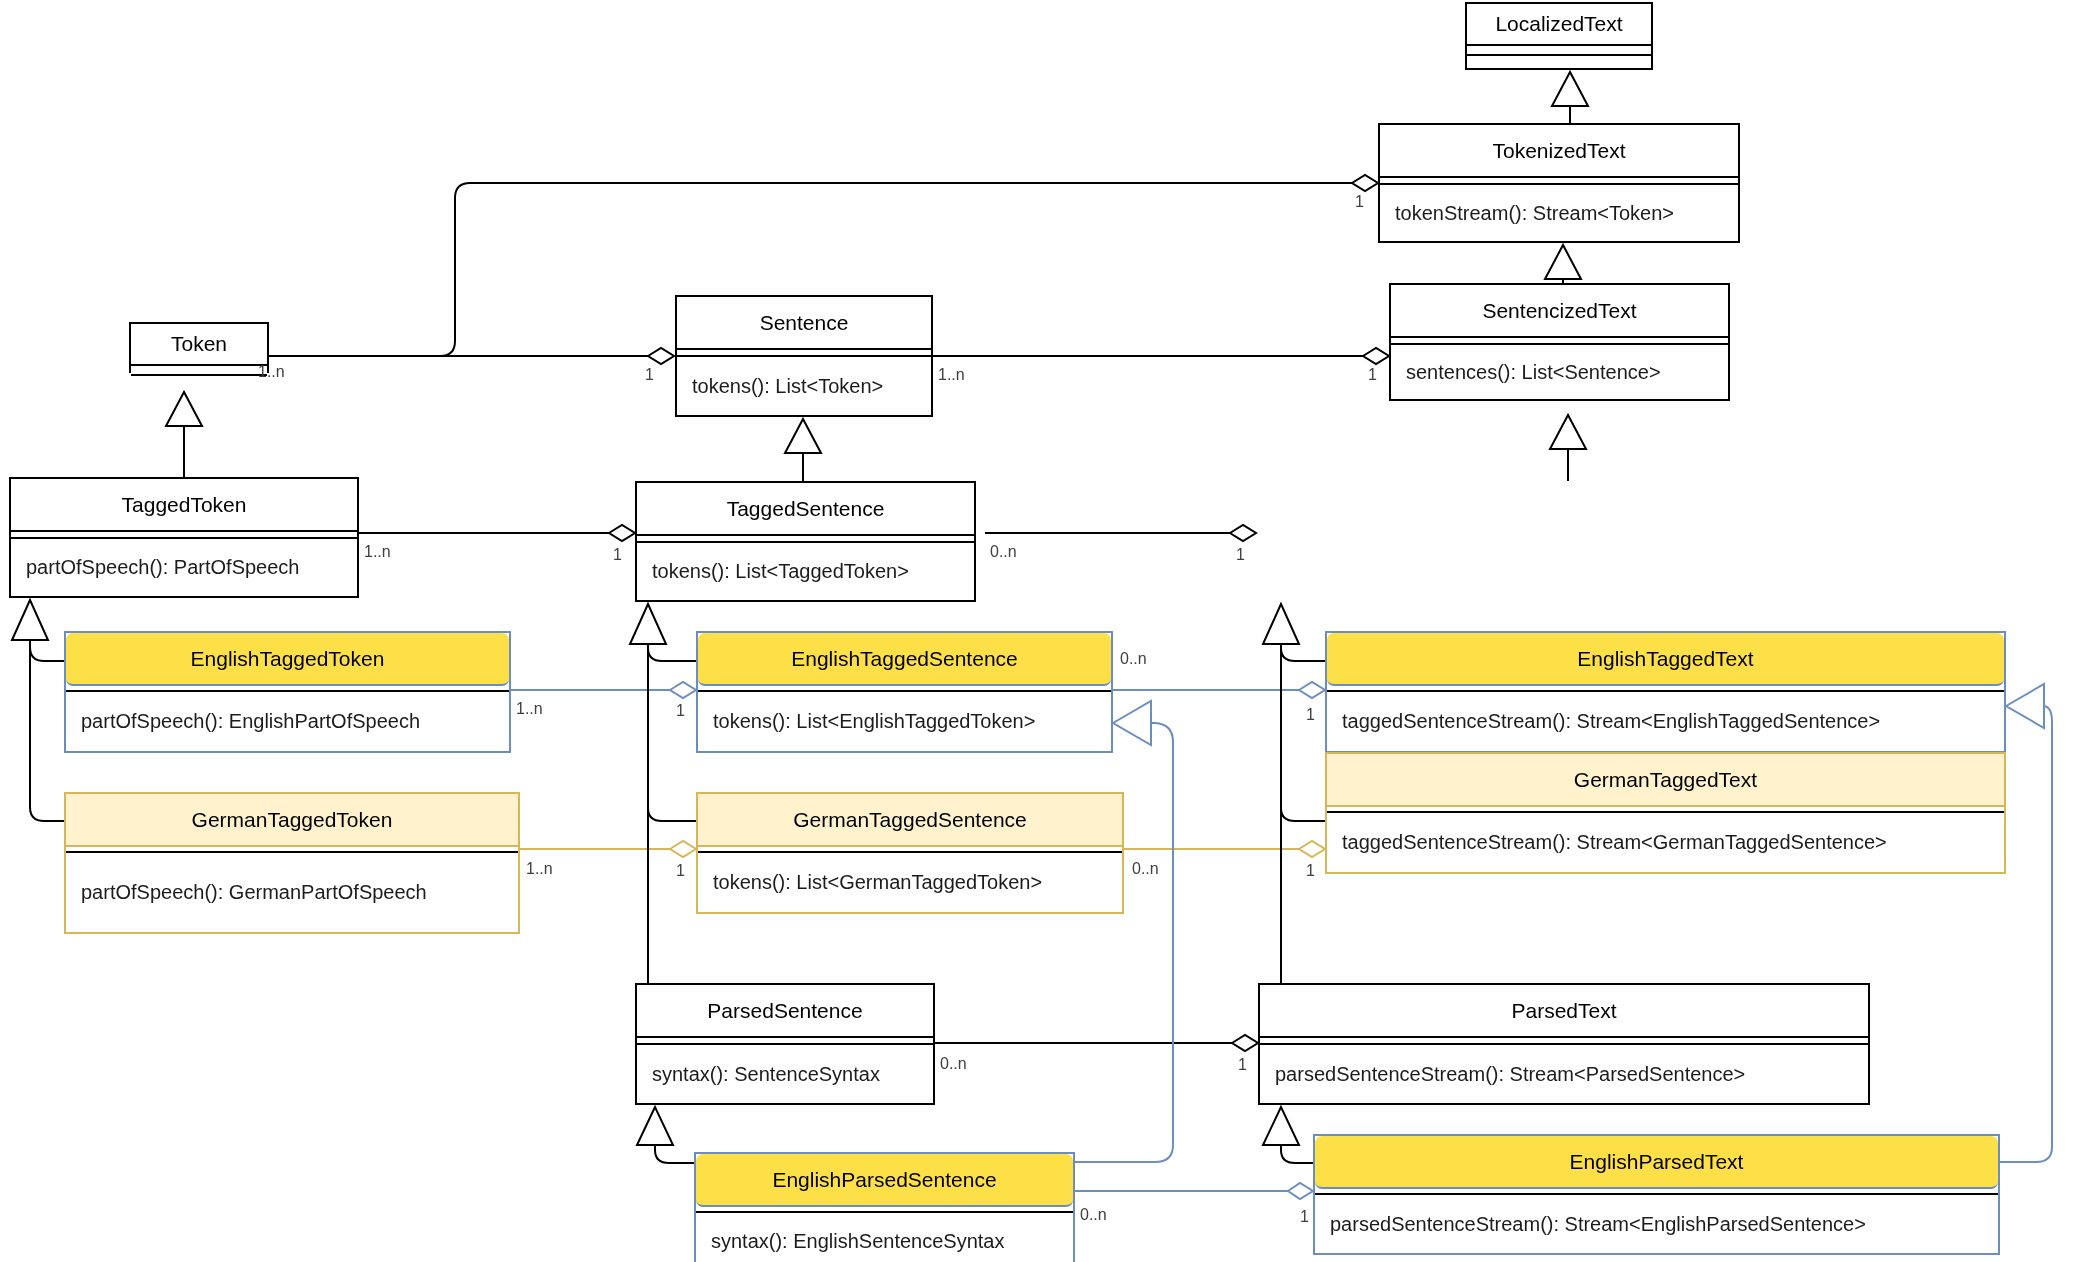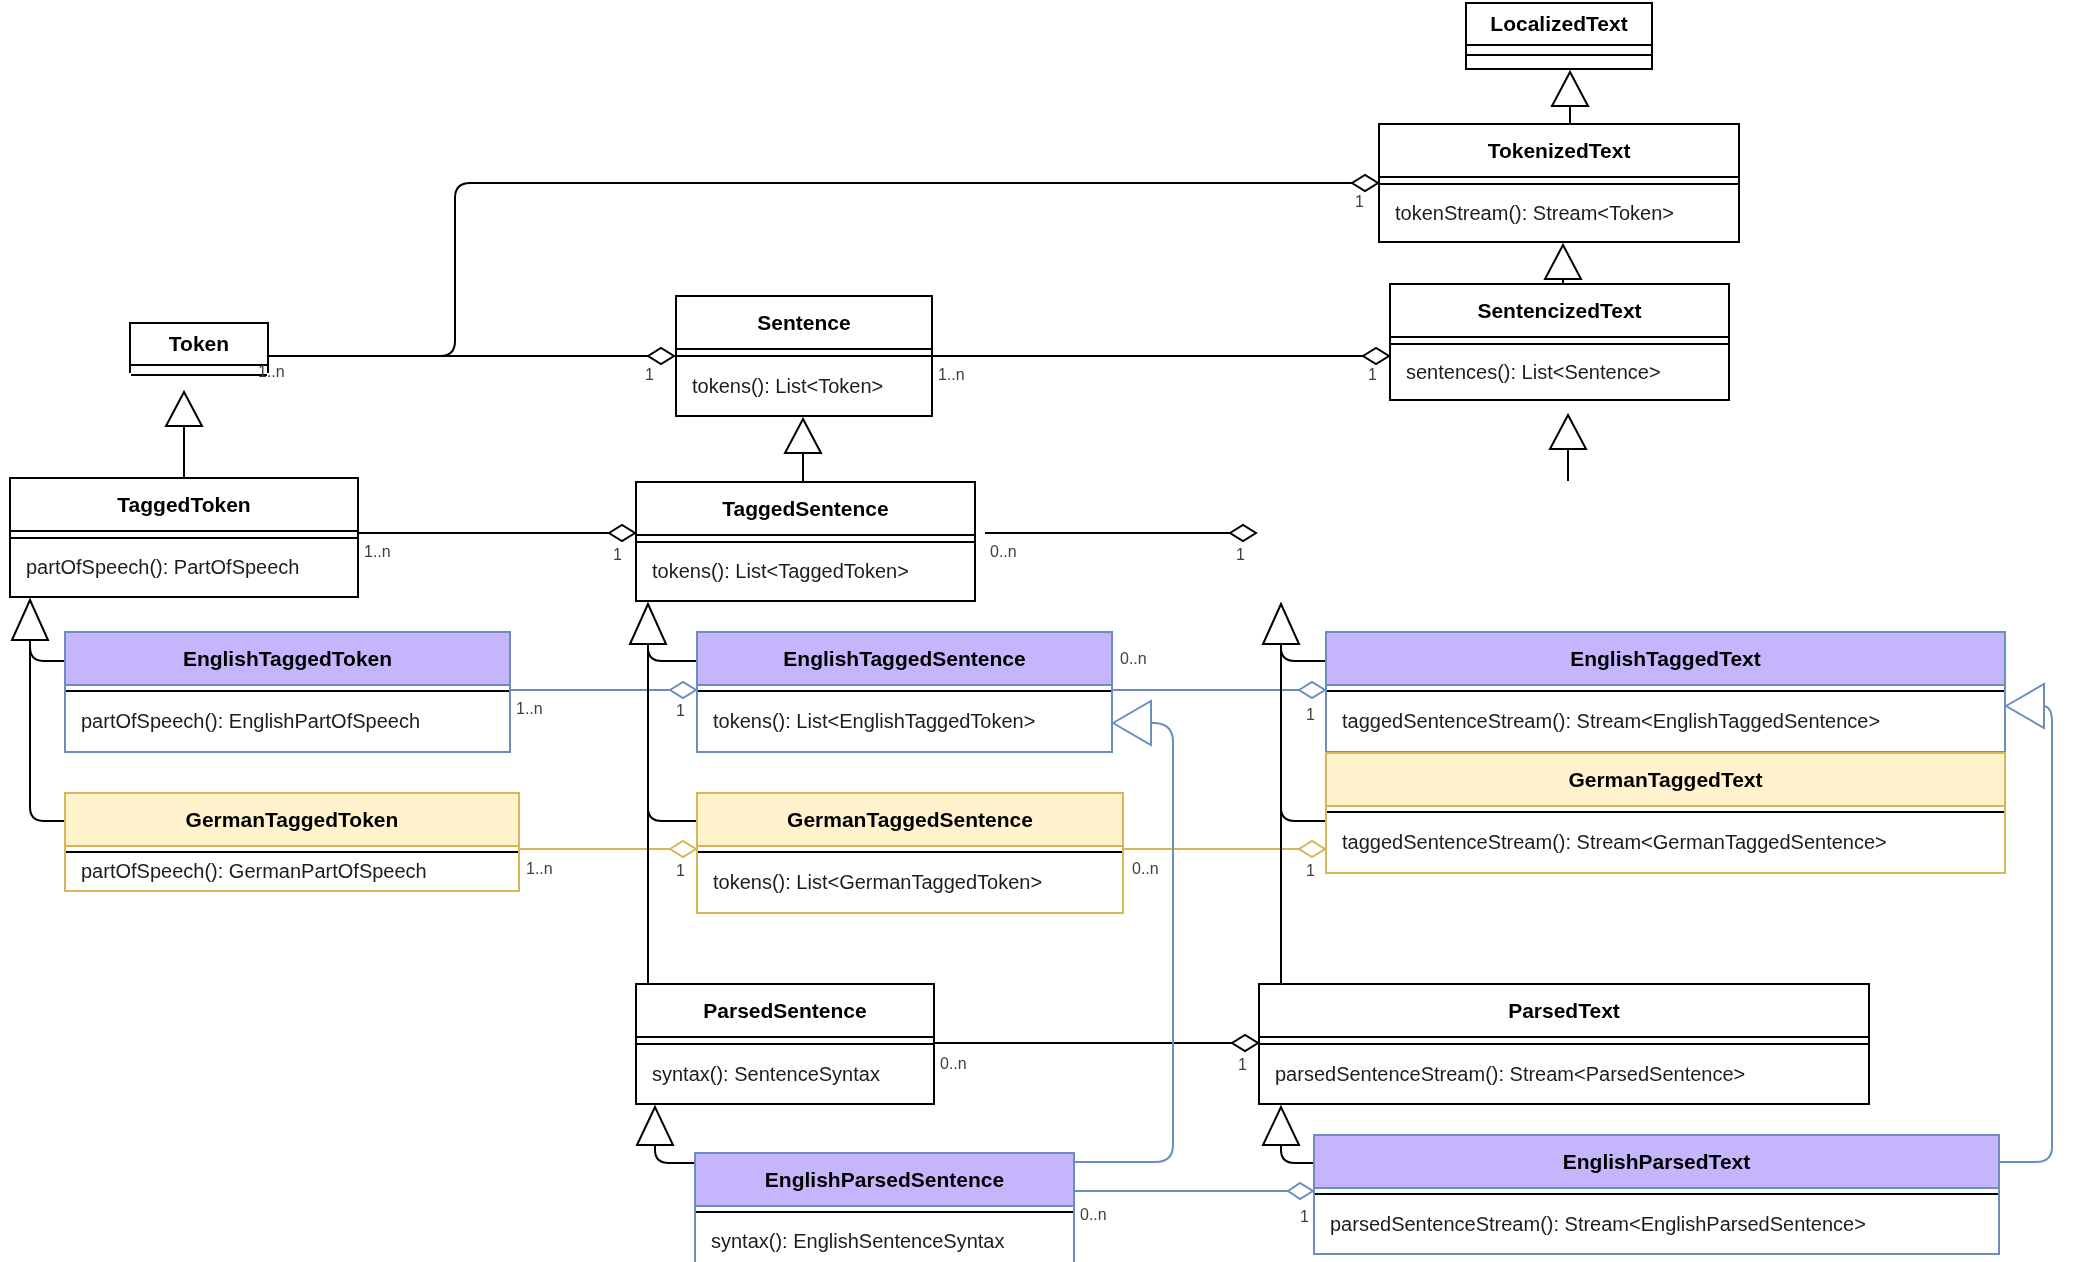--- a/index.html
+++ b/index.html
@@ -8,29 +8,29 @@
   .wires{position:absolute;left:0;top:0;z-index:1;}
   .k  {stroke:#000000;stroke-width:2;fill:none;}
   .kf {stroke:#000000;stroke-width:2;fill:#ffffff;}
   .b  {stroke:#6c8ebf;stroke-width:2;fill:none;}
   .bf {stroke:#6c8ebf;stroke-width:2;fill:#ffffff;}
   .y  {stroke:#d6b656;stroke-width:2;fill:none;}
   .yf {stroke:#d6b656;stroke-width:2;fill:#ffffff;}
   .cls{position:absolute;z-index:2;box-sizing:border-box;background:#ffffff;
        border:2px solid #000;display:flex;flex-direction:column;}
   .cls .hd{flex:0 0 51px;display:flex;align-items:center;justify-content:center;
-       font-size:21px;font-weight:bold;color:#000;border-bottom:2px solid #000;
+       font-size:21px;font-weight:normal;color:#000;border-bottom:2px solid #000;
        white-space:nowrap;overflow:hidden;}
   .cls .attrs{flex:0 0 5px;border-bottom:2px solid #000;background:#fff;}
   .cls .body{flex:1;display:flex;align-items:center;padding-left:15px;
        font-size:20px;color:#1c1c1c;white-space:nowrap;overflow:hidden;background:#fff;text-align:right;}
   .cls.small .hd{flex:0 0 40px;}
   .cls.small .attrs{flex:0 0 8px;}
   .cls.blue{border-color:#6c8ebf;}
-  .cls.blue .hd{background:#c4b5fd;border-bottom-color:#6c8ebf;}
+  .cls.blue .hd{background:#fde047;border-bottom-color:#6c8ebf;border-radius:7px;}
   .cls.blue .attrs{flex:0 0 4px;}
   .cls.yellow{border-color:#d6b656;}
   .cls.yellow .hd{background:#fff2cc;border-bottom-color:#d6b656;}
   .cls.yellow .attrs{flex:0 0 4px;}
   .mult{position:absolute;z-index:3;font-size:16px;color:#404040;white-space:nowrap;}
 </style>
 </head>
 <body>
 
 <div class="canvas">
@@ -171,21 +171,21 @@
     <div class="attrs"></div>
     <div class="body">tokens(): List&lt;EnglishTaggedToken&gt;</div>
   </div>
 
   <div class="cls blue" style="left:1325px;top:631px;width:681px;height:122px">
     <div class="hd">EnglishTaggedText</div>
     <div class="attrs"></div>
     <div class="body">taggedSentenceStream(): Stream&lt;EnglishTaggedSentence&gt;</div>
   </div>
 
-  <div class="cls yellow" style="left:64px;top:792px;width:456px;height:100px">
+  <div class="cls yellow" style="left:64px;top:792px;width:456px;height:142px">
     <div class="hd">GermanTaggedToken</div>
     <div class="attrs"></div>
     <div class="body">partOfSpeech(): GermanPartOfSpeech</div>
   </div>
 
   <div class="cls yellow" style="left:696px;top:792px;width:428px;height:122px">
     <div class="hd">GermanTaggedSentence</div>
     <div class="attrs"></div>
     <div class="body">tokens(): List&lt;GermanTaggedToken&gt;</div>
   </div>

